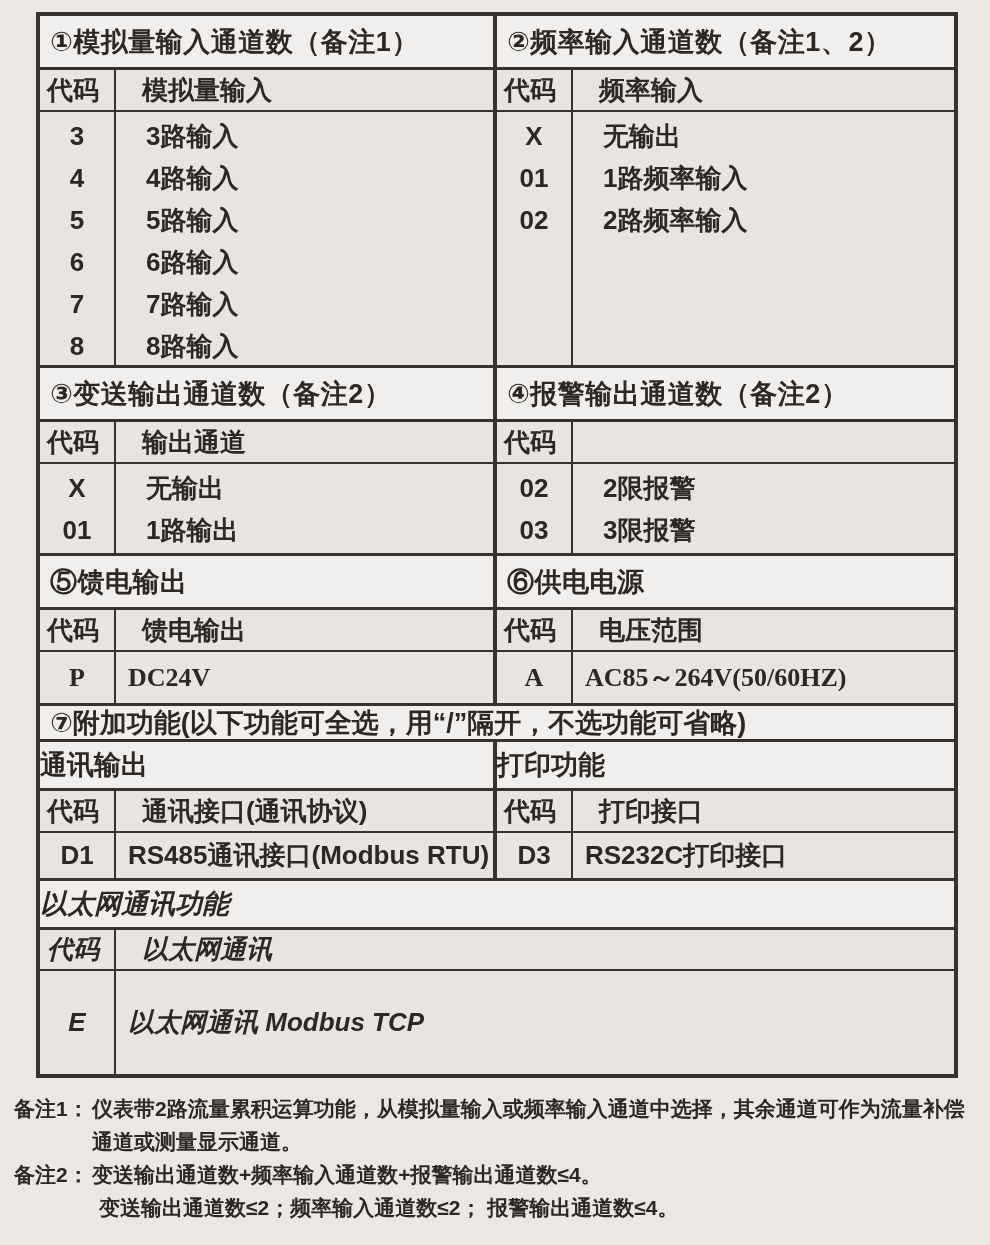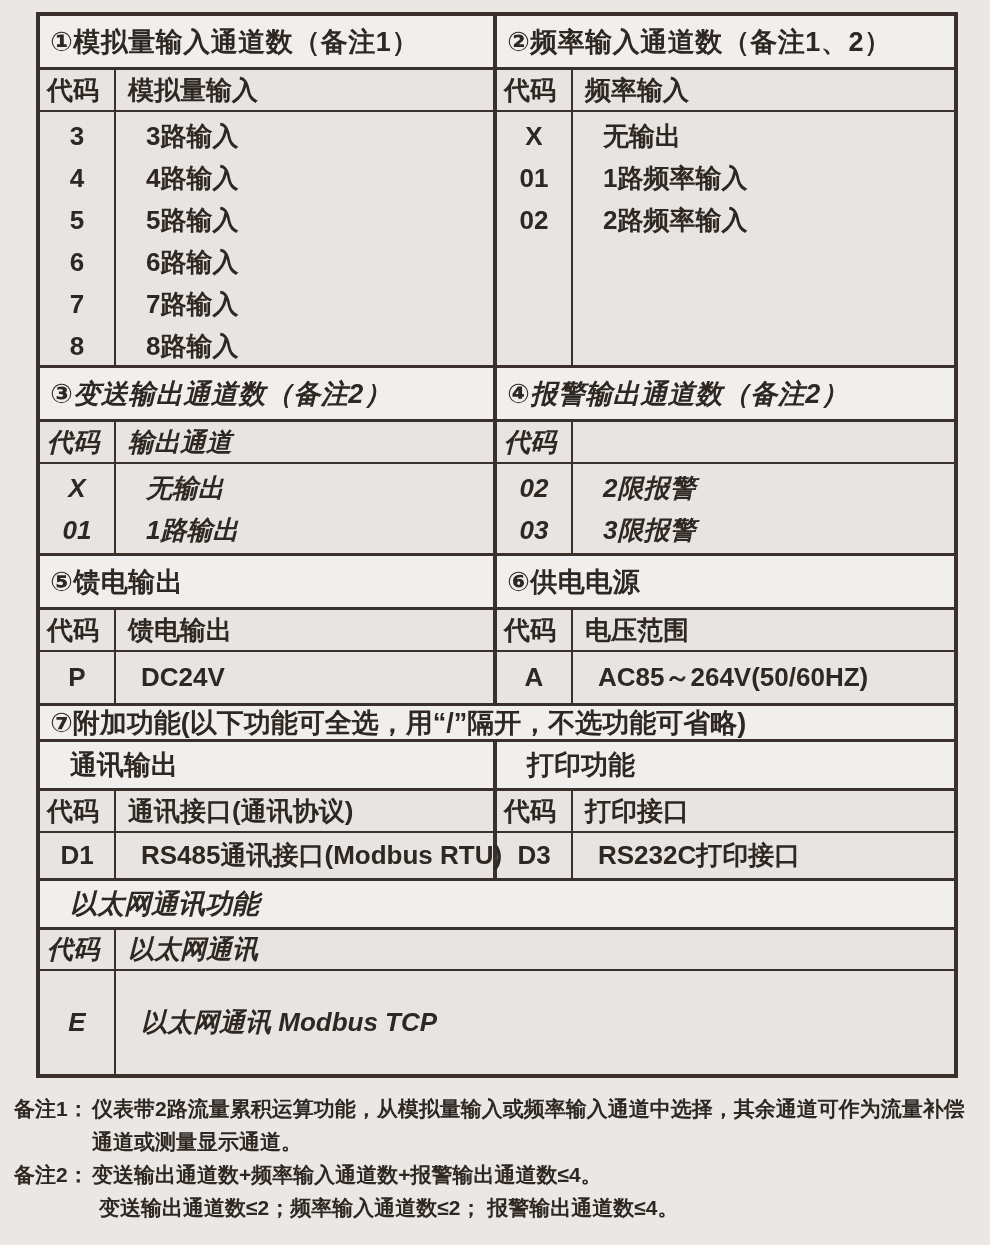--- a/index.html
+++ b/index.html
@@ -27,42 +27,42 @@
   .rowpair > .sec:first-child{border-right:4px solid var(--line);}
   .sec{display:flex;flex-direction:column;min-width:0;box-sizing:border-box;}
   .sec-title{
     background:var(--title-bg);border-bottom:3px solid var(--line);
     height:54px;box-sizing:border-box;flex:0 0 auto;
     display:flex;align-items:center;padding:0 10px;
     font-size:27px;letter-spacing:0.5px;white-space:nowrap;
   }
   .hdr{display:grid;grid-template-columns:76px 1fr;border-bottom:2px solid var(--line);height:42px;box-sizing:border-box;flex:0 0 auto;}
   .hdr .code-h{border-right:2px solid var(--line);display:flex;align-items:center;padding-left:7px;font-size:26px;box-sizing:border-box;}
-  .hdr .label-h{display:flex;align-items:center;padding-left:12px;font-size:26px;white-space:nowrap;}
+  .hdr .label-h{display:flex;align-items:center;padding-left:26px;font-size:26px;white-space:nowrap;}
   .bodyblk{display:grid;grid-template-columns:76px 1fr;flex:1 1 auto;min-height:0;}
   .bodyblk .codes{border-right:2px solid var(--line);text-align:center;padding-top:3px;box-sizing:border-box;}
   .bodyblk .vals{padding-left:30px;padding-top:3px;min-width:0;}
   .line{height:42px;line-height:42px;font-size:26px;white-space:nowrap;}
   .valrow{display:grid;grid-template-columns:76px 1fr;flex:1 1 auto;}
   .valrow .code-c{border-right:2px solid var(--line);display:flex;align-items:center;justify-content:center;font-size:26px;box-sizing:border-box;}
-  .valrow .val-c{display:flex;align-items:center;padding-left:25px;font-size:26px;white-space:nowrap;border-radius:12px;}
+  .valrow .val-c{display:flex;align-items:center;padding-left:12px;font-size:26px;white-space:nowrap;border-radius:12px;}
   
   .full-title{
     background:var(--title-bg);border-bottom:3px solid var(--line);
     height:36px;box-sizing:border-box;display:flex;align-items:center;
     padding:0 10px;font-size:27px;white-space:nowrap;flex:0 0 auto;
   }
   .band{
     background:var(--title-bg);border-bottom:3px solid var(--line);
     height:49px;box-sizing:border-box;display:flex;align-items:center;
-    padding:0 30px;font-size:27px;flex:0 0 auto;
+    padding:0 0;font-size:27px;flex:0 0 auto;
   }
   #rowA{height:352px;}
-  #rowB{height:188px;font-style:italic;}
-  #rowC{height:150px;}
+  #rowB{height:188px;}
+  #rowC{height:150px;font-family:Liberation Serif, serif;}
   #s7pair{height:139px;border-bottom:3px solid var(--line);}
   #eth{flex:1 1 auto;display:flex;flex-direction:column;font-style:italic;}
   #eth .hdr{height:41px;}
   
   .notes{position:absolute;left:14px;top:1092px;width:940px;}
   .note{display:grid;grid-template-columns:78px 1fr;font-size:21px;line-height:33px;}
   .note .note-label{white-space:nowrap;}
   .note .note-line{white-space:nowrap;}
   .note.note-2 .note-line:nth-child(2){margin-left:7px;}
 </style>

